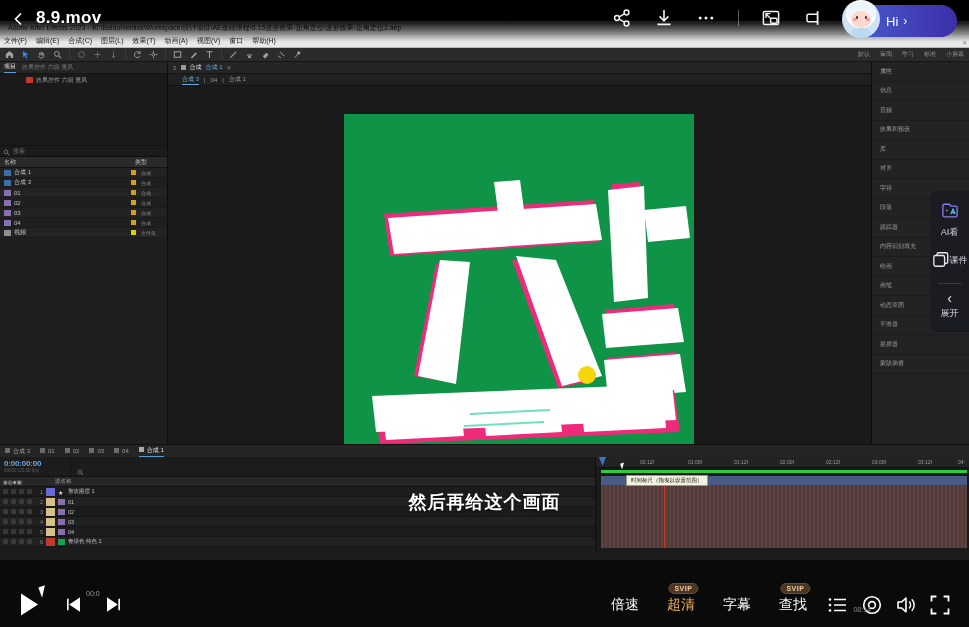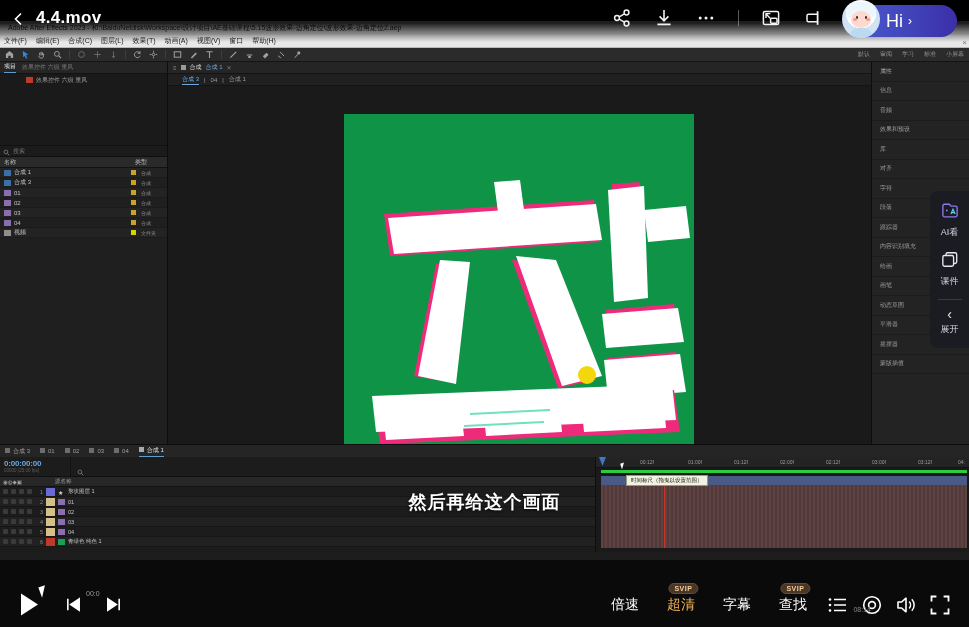--- a/index.html
+++ b/index.html
@@ -176,21 +176,21 @@
   .p-avatar-img {
     width: 38px; height: 38px; border-radius: 50%;
     background: radial-gradient(circle at 50% 35%, #fff 0 48%, #cfe3f5 49% 100%);
     margin-left: -3px; margin-top: -4px; position: relative; overflow: hidden; flex: 0 0 auto;
   }
   .p-face { position: absolute; left: 9px; top: 11px; width: 20px; height: 17px; background: #fdd9cf; border-radius: 50%; }
   .p-cheek { position: absolute; width: 4px; height: 2.5px; background: #f29a9a; border-radius: 50%; top: 18px; }
   .p-eye { position: absolute; width: 2px; height: 2.5px; background: #3a2a22; border-radius: 50%; top: 16px; }
   .p-hood { position: absolute; left: 4px; top: 2px; width: 30px; height: 16px; background: #eef6fd; border-radius: 15px 15px 8px 8px; }
   .p-body { position: absolute; left: 8px; bottom: 0; width: 22px; height: 10px; background: #bcd9f2; border-radius: 8px 8px 0 0; }
-  .p-hi { color: #fff; font-size: 18px; margin-left: 6px; }
+  .p-hi { color: #fff; font-size: 13px; margin-left: 6px; }
   .p-chev { color: #fff; font-size: 12px; margin-left: 5px; }
   .p-topright-x { position: absolute; right: 2px; top: 38px; color: #777; font-size: 8px; }
 
   .p-speedpill {
     position: absolute; left: 740px; top: 34px; width: 82px; height: 30px;
     border: 2px solid #fff; border-top: none; border-radius: 0 0 18px 18px;
     display: flex; align-items: center; justify-content: center; z-index: 21;
   }
   .p-speedpill span { color: #fff; font-size: 15px; font-weight: bold; letter-spacing: .5px; margin-top: -4px; }
 
@@ -709,21 +709,21 @@
       <div style="display:flex;flex-direction:column;align-items:center;padding:4px 0 6px;">
         <span>
           <svg width="18" height="16" viewBox="0 0 20 18">
             <path d="M2 3.2A1.8 1.8 0 0 1 3.8 1.4h5.4l2 2.2h5A1.8 1.8 0 0 1 18 5.4v8.4a1.8 1.8 0 0 1-1.8 1.8H3.8A1.8 1.8 0 0 1 2 13.8z" fill="none" stroke="#8a7bf0" stroke-width="1.5"></path>
             <circle cx="6.4" cy="8.4" r="1.1" fill="#8a7bf0"></circle>
             <path d="M11 12.4l2.4-5.4 2.4 5.4M11.8 10.8h3.2" stroke="#5ad2e8" stroke-width="1.3" fill="none"></path>
           </svg>
         </span>
         <span style="color:#d8d8e8;font-size:9px;margin-top:3px">AI看</span>
       </div>
-      <div style="display:flex;flex-direction:column;align-items:center;padding:4px 0 6px;">
+      <div style="display:flex;flex-direction:row;padding:4px 0 6px;">
         <span>
           <svg width="18" height="17" viewBox="0 0 20 19">
             <rect x="5.5" y="2" width="12" height="12" rx="2" fill="none" stroke="#e8e8f0" stroke-width="1.5"></rect>
             <rect x="2" y="5" width="12" height="12" rx="2" fill="#1b1b22" stroke="#e8e8f0" stroke-width="1.5"></rect>
           </svg>
         </span>
         <span style="color:#d8d8e8;font-size:9px;margin-top:3px">课件</span>
       </div>
       <div style="width:24px;height:1px;background:#3a3a45;margin:3px 0"></div>
       <div style="display:flex;flex-direction:column;align-items:center;padding:2px 0 4px;">
@@ -733,21 +733,21 @@
     </div>
   </div>
 
   <div class="p-topbar"></div>
 
   <div class="p-back" style="z-index:25">
     <svg width="14" height="14" viewBox="0 0 14 14">
         <path d="M9 1.5L3.5 7 9 12.5" stroke="#fff" stroke-width="1.6" fill="none"></path>
       </svg>
   </div>
-  <div class="p-title" style="z-index:25">4.4.mov</div>
+  <div class="p-title" style="z-index:25">8.9.mov</div>
 
   <div class="p-top-icons" style="z-index:25">
     <span class="p-ic">
       <svg viewBox="0 0 20 20">
           <circle cx="14.5" cy="4.5" r="2.4" fill="none" stroke="#fff" stroke-width="1.5"></circle>
           <circle cx="5" cy="10" r="2.4" fill="none" stroke="#fff" stroke-width="1.5"></circle>
           <circle cx="14.5" cy="15.5" r="2.4" fill="none" stroke="#fff" stroke-width="1.5"></circle>
           <path d="M7.2 8.8l5.2-3M7.2 11.2l5.2 3" stroke="#fff" stroke-width="1.4"></path>
         </svg>
     </span>

